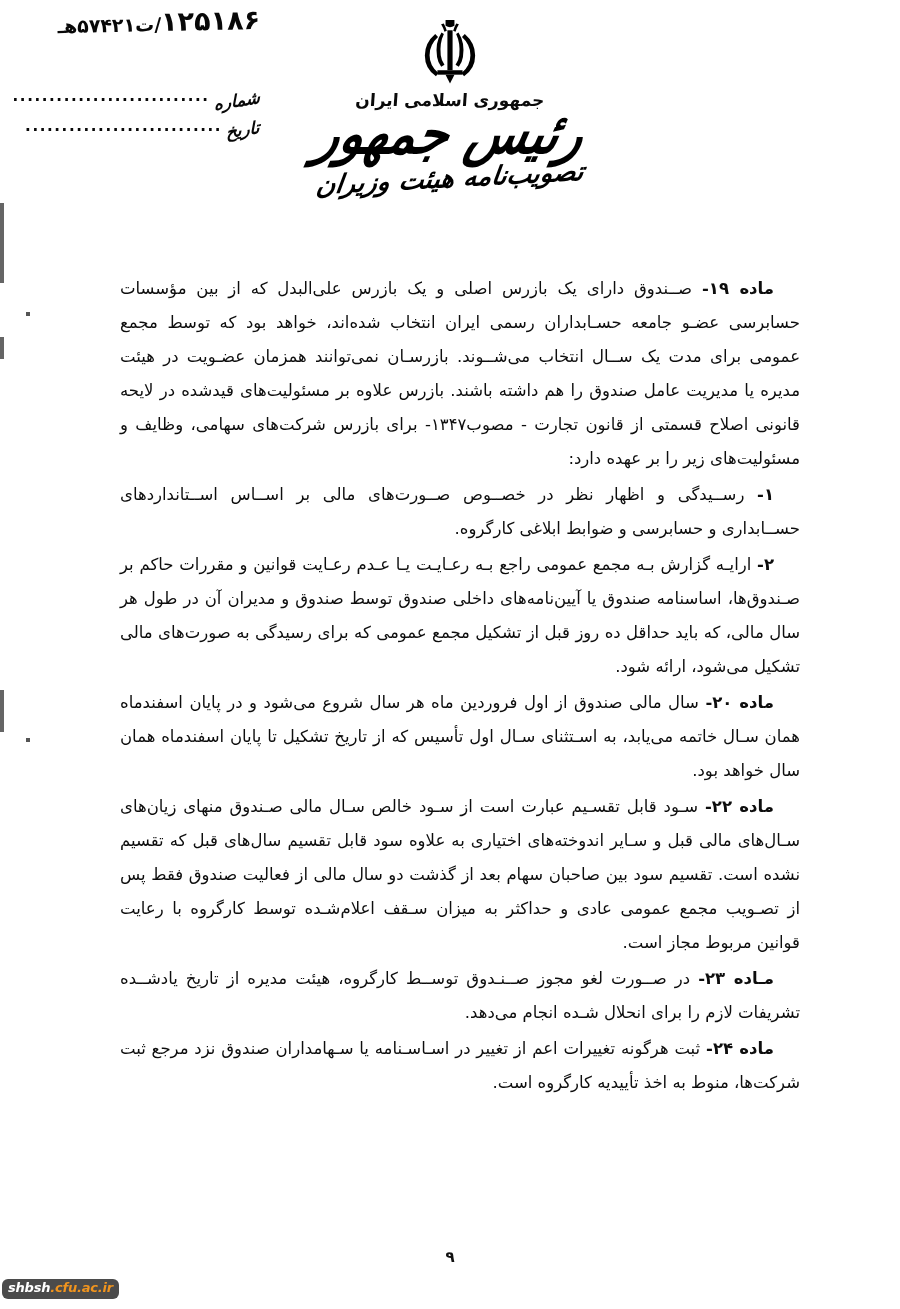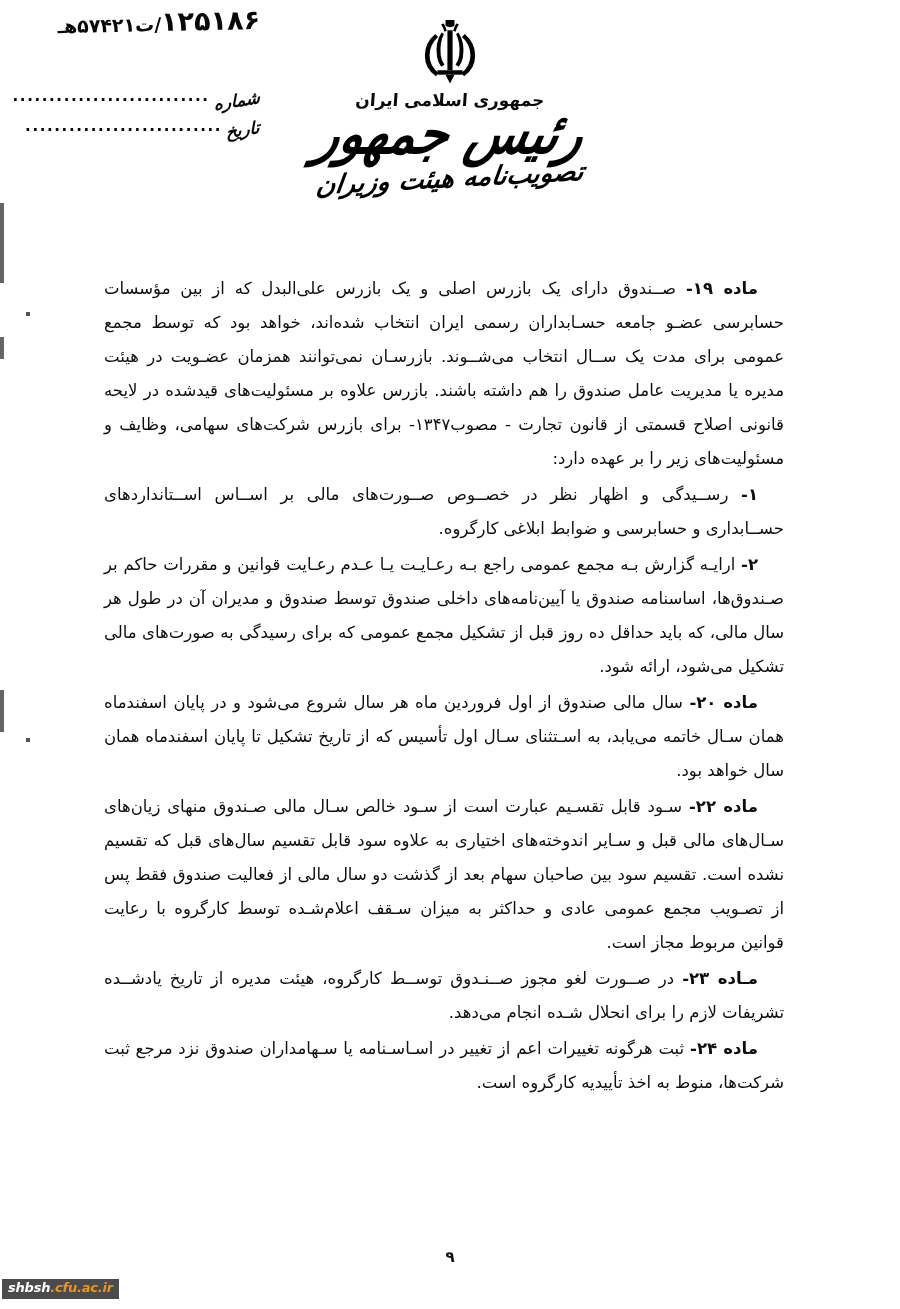--- a/index.html
+++ b/index.html
@@ -145,21 +145,21 @@
     font-family: "DejaVu Serif", "Liberation Serif", serif;
     font-style: italic;
     letter-spacing: -1px;
     transform: skewX(-10deg) rotate(-3deg);
   }
 
   
   .doc-body {
     position: absolute;
     top: 272px;
-    right: 116px;
+    right: 100px;
     width: 680px;
     direction: rtl;
     text-align: justify;
     color: #0d0d0d;
   }
   .para {
     font-size: 16.5px;
     line-height: 2.06;
     margin: 0 0 2px 0;
     text-align: justify;
@@ -190,20 +190,21 @@
     background: #4b4b4b;
     color: #ffffff;
     font-family: "DejaVu Sans", "Liberation Sans", sans-serif;
     font-size: 13px;
     font-weight: bold;
     font-style: italic;
     padding: 2px 6px 3px 6px;
     letter-spacing: -.2px;
     line-height: 1.15;
     white-space: nowrap;
+    border-radius: 6px;
   }
   .watermark .host { color: #ffffff; }
   .watermark .domain { color: #f0941e; }
 </style>
 </head>
 <body>
 
 <div class="page">
 
   <div class="top-bar-artifact"></div>

